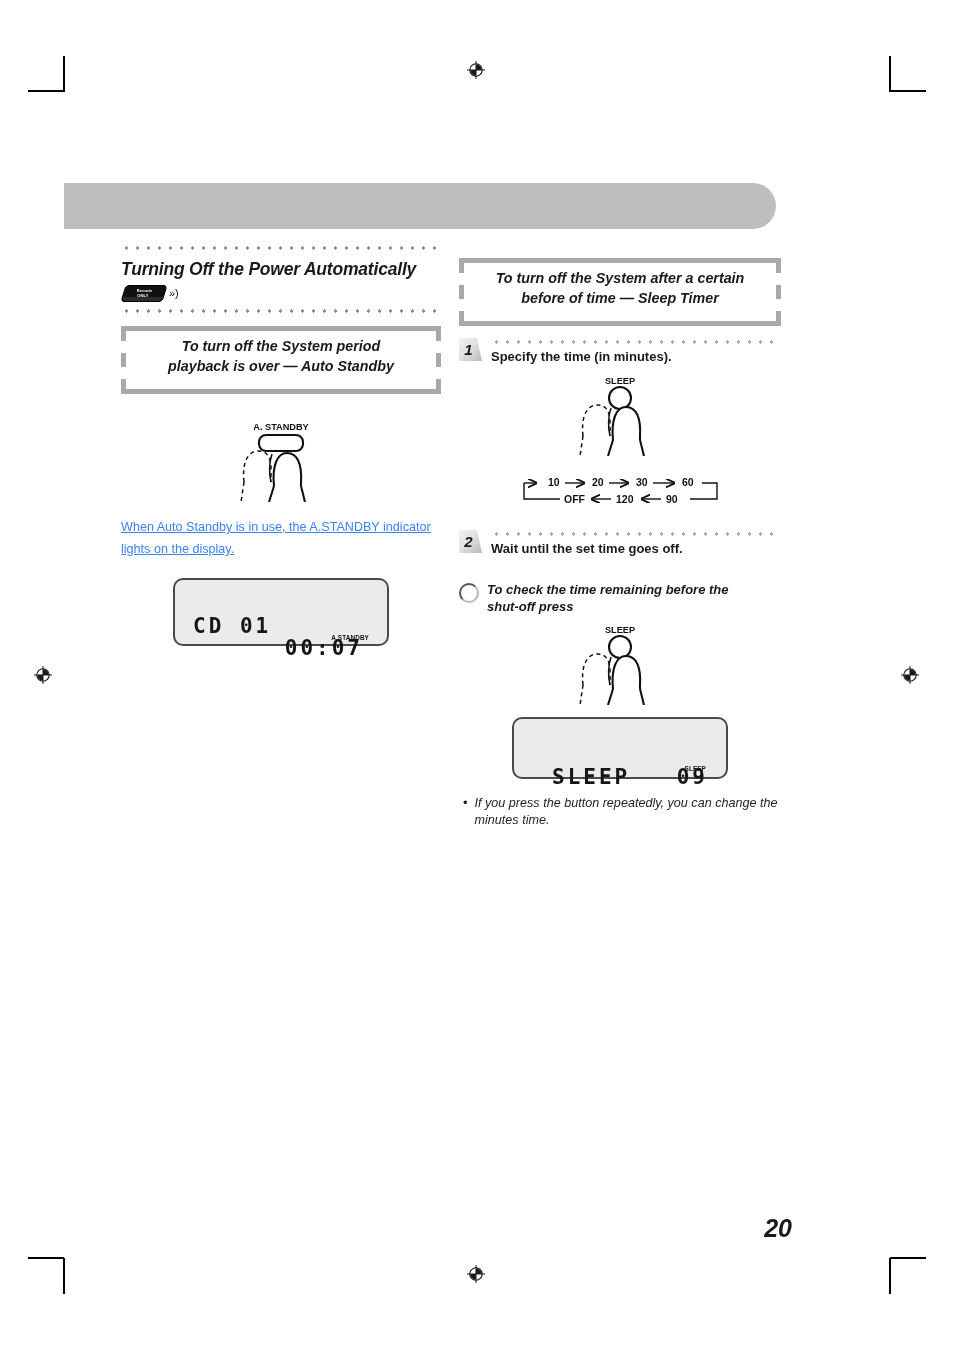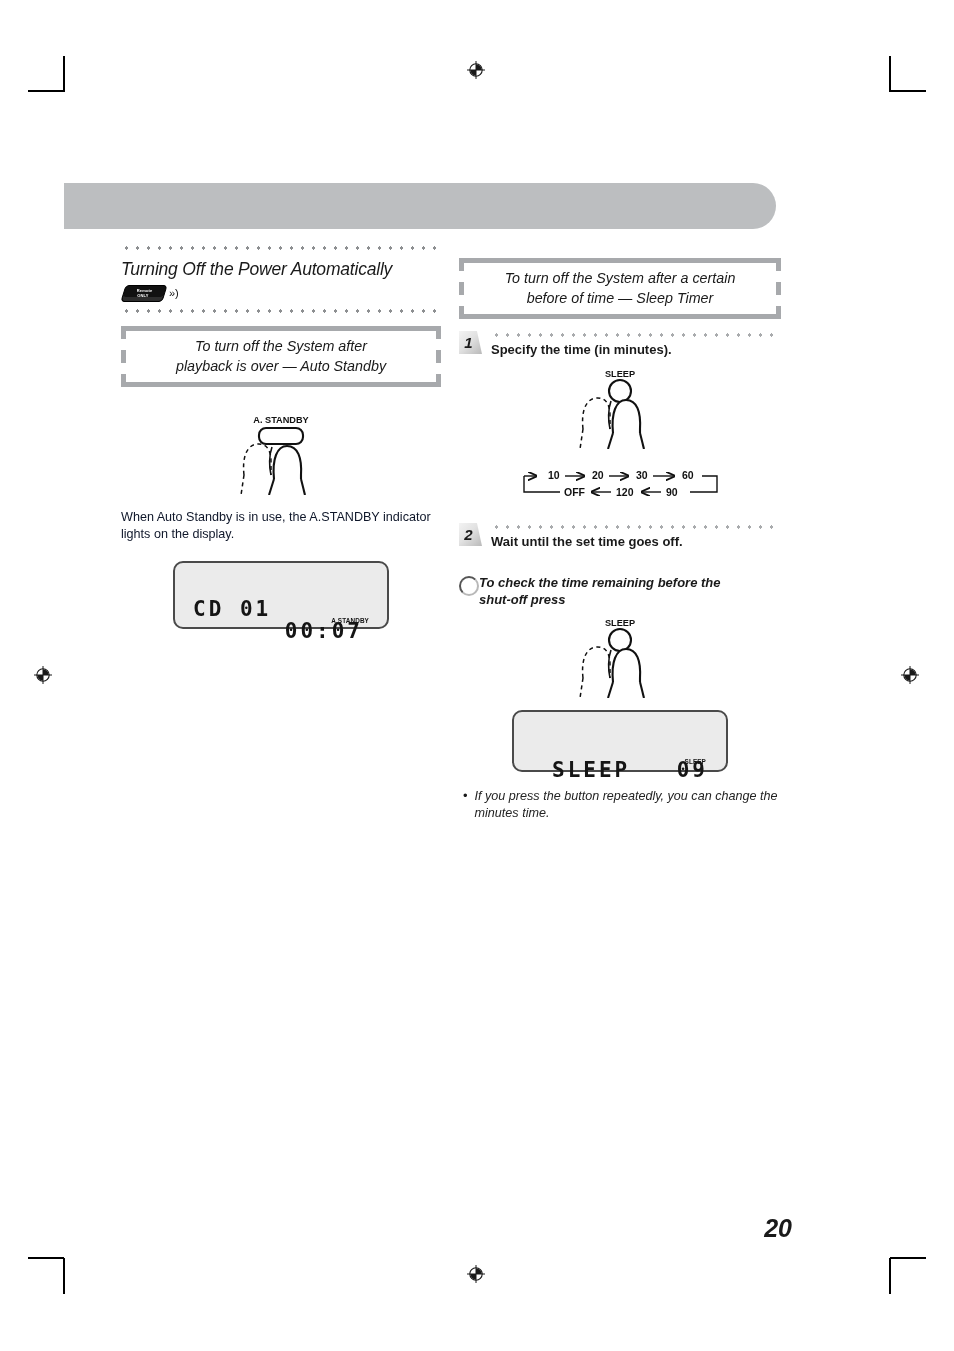--- a/index.html
+++ b/index.html
@@ -37,21 +37,21 @@
     height:4px;
     background-image:radial-gradient(circle, #8d8f91 1.6px, transparent 1.8px);
     background-size:11px 4px;
     background-repeat:repeat-x;
     background-position:0 50%;
   }
 
   
   .section-title {
     font-size:17.5px;
-    font-weight:normal;
+    font-weight:bold;
     font-style:italic;
     letter-spacing:-0.2px;
     margin:9px 0 4px 0;
     color:#1a1a1a;
   }
 
   
   .remote-badge {
     display:flex; align-items:center; gap:4px;
     height:18px; margin:2px 0 7px 2px;
@@ -69,46 +69,47 @@
   .remote-key span {
     color:#fff; font-size:4px; line-height:4.6px;
     font-weight:bold; transform:skewX(17deg);
     letter-spacing:0.2px;
   }
   .remote-wave { font-size:11px; color:#111; line-height:1; }
 
   
   .headbox {
     position:relative;
-    padding:10px 16px 11px 16px;
+    padding:10px 16px 18px 16px;
     text-align:center;
     font-size:14.3px;
-    font-weight:normal;
+    font-weight:bold;
     font-style:italic;
     line-height:20px;
     color:#1a1a1a;
   }
   .headbox .bt, .headbox .bb {
     position:absolute; left:0; right:0; height:5px; background:#a7a9ac;
   }
   .headbox .bt { top:0; } .headbox .bb { bottom:0; }
   .headbox .bl, .headbox .br {
     position:absolute; top:0; bottom:0; width:5px;
     background:linear-gradient(to bottom,
       #a7a9ac 0 22%, transparent 22% 40%,
       #a7a9ac 40% 60%, transparent 60% 78%,
       #a7a9ac 78% 100%);
   }
   .headbox .bl { left:0; } .headbox .br { right:0; }
 
   
   .body-text {
     font-size:12.6px;
-    line-height:17px;
-    color:#0f172a;
+    line-height:22px;
+    color:#3b82f6;
+    text-decoration:underline;
   }
   .mt14 { margin-top:14px; }
 
   
   .step-row { display:flex; align-items:flex-start; gap:9px; margin-top:12px; }
   .step-badge {
     flex:0 0 auto;
     width:23px; height:23px;
     position:relative;
     background:linear-gradient(135deg,#f3f3f3 0%,#e2e2e2 45%,#b9b9b9 100%);
@@ -122,21 +123,21 @@
   .step-right { flex:1 1 auto; }
   .step-dots {
     height:4px; margin-top:2px; margin-bottom:5px;
     background-image:radial-gradient(circle, #a9abad 1.5px, transparent 1.7px);
     background-size:11px 4px; background-repeat:repeat-x;
     background-position:0 50%;
   }
   .step-label { font-size:13px; font-weight:bold; color:#1a1a1a; }
 
   
-  .ring-row { display:flex; align-items:flex-start; gap:0; margin-top:26px; }
+  .ring-row { display:flex; align-items:flex-start; gap:8px; margin-top:26px; }
   .ring {
     flex:0 0 auto; width:16px; height:16px; margin-top:1px;
     border-radius:50%;
     border:2px solid #555; border-right-color:#b8b8b8; border-bottom-color:#b8b8b8;
     background:#fff;
   }
   .ring-text {
     font-size:13px; font-weight:bold; font-style:italic;
     line-height:16.5px; color:#1a1a1a;
   }
@@ -264,21 +265,21 @@
     <div class="remote-wave">»)</div>
   </div>
 
   <div class="dotrule"></div>
 
   <div class="headbox" style="margin-top:13px;">
     <div class="bt"></div>
     <div class="bb"></div>
     <div class="bl"></div>
     <div class="br"></div>
-    <div>To turn off the System after</div>
+    <div>To turn off the System period</div>
     <div>playback is over — Auto Standby</div>
   </div>
 
   <div class="illus" style="margin-top:26px;">
     <svg width="118" height="82" viewBox="0 0 118 82">
       <text x="59" y="10" text-anchor="middle" font-family="Liberation Sans, sans-serif" font-size="9.2" font-weight="bold" fill="#111">A. STANDBY</text>
 
       <rect x="37" y="15" width="44" height="16" rx="7" ry="7" fill="#fff" stroke="#111" stroke-width="2.1"></rect>
 
       <path d="M22 62 C20 44 25 32 35 31 C45 30 49 38 49 48 L49 62" fill="none" stroke="#111" stroke-width="1.5" stroke-dasharray="4,3.5"></path>

